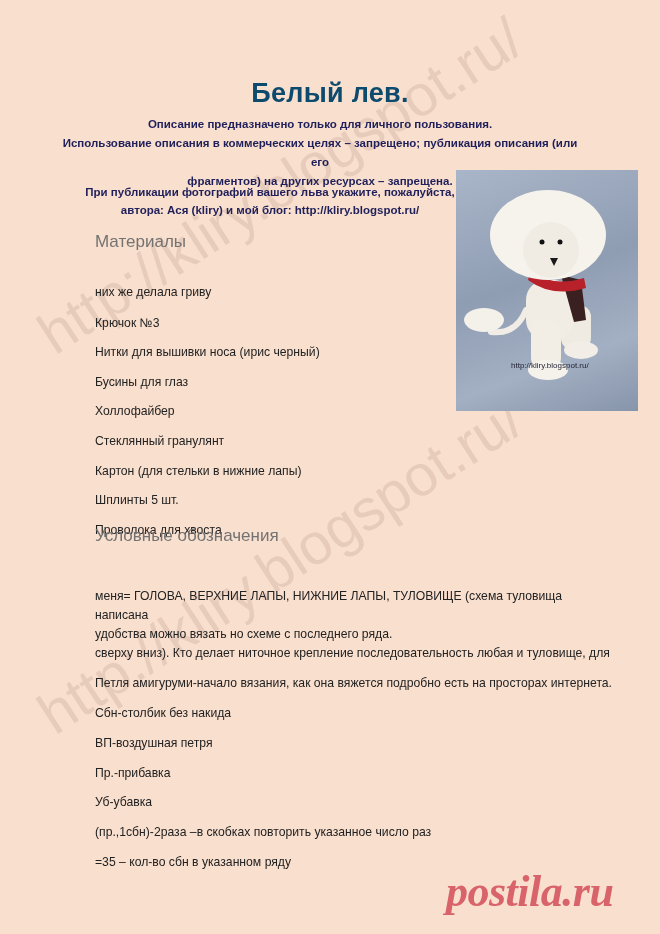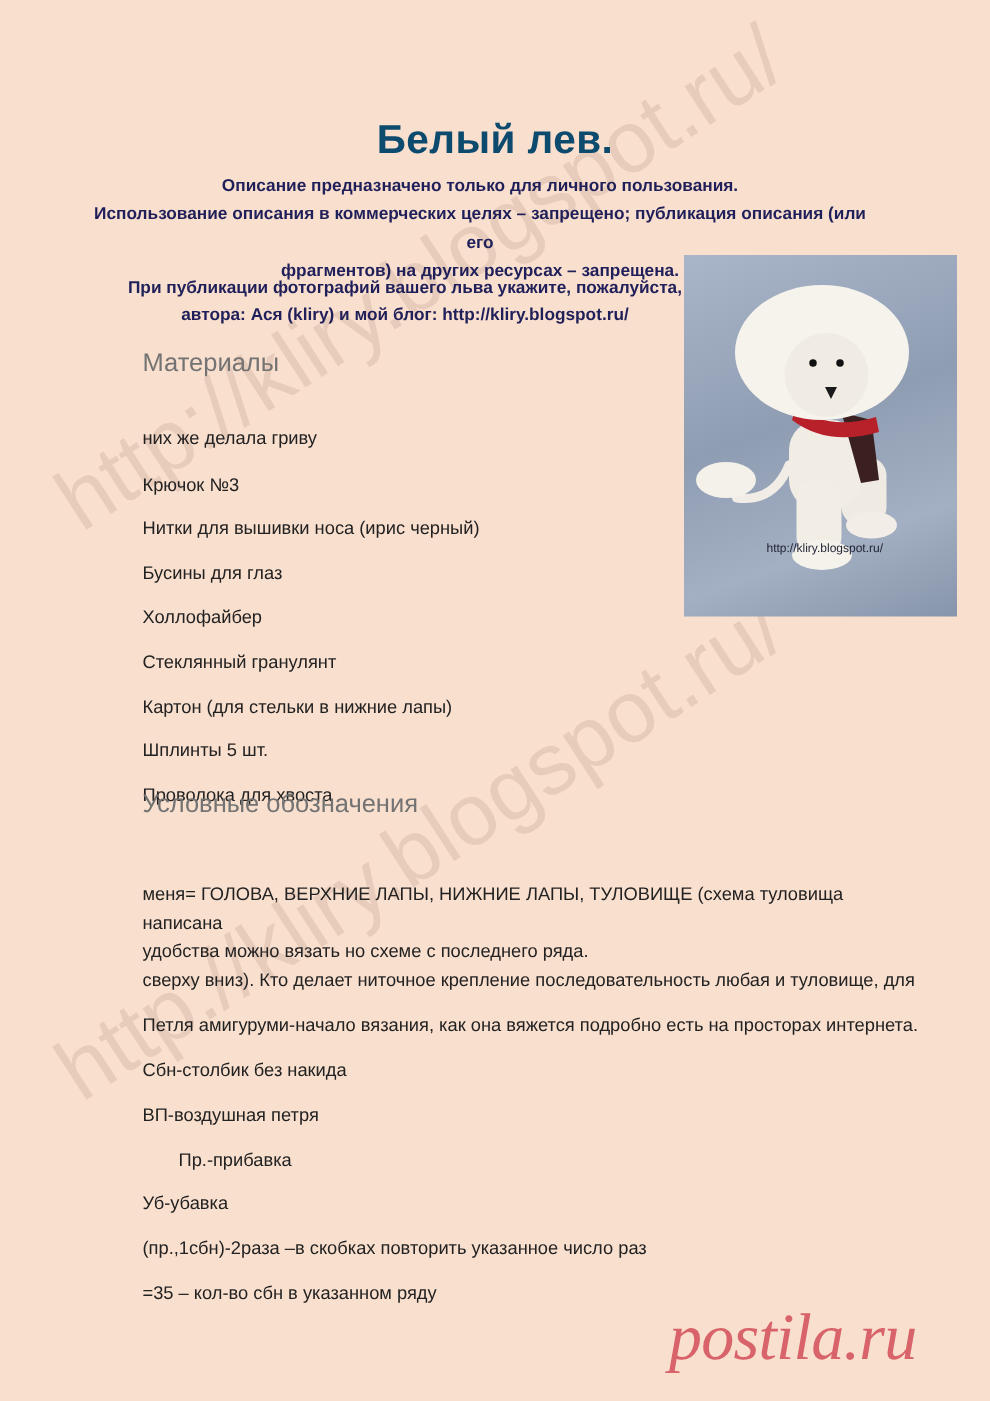--- a/index.html
+++ b/index.html
@@ -43,21 +43,21 @@
     position: absolute; left: 55px; top: 191px; font-size: 8px; color: #1d2030;
     font-family: "Liberation Sans", sans-serif;
   }
   .watermark {
     position: absolute; font-size: 58px; color: rgba(120, 80, 60, 0.13);
     font-family: "Liberation Sans", sans-serif; white-space: nowrap;
     transform-origin: left bottom; pointer-events: none;
   }
   .brand {
     position: absolute; left: 446px; top: 866px; font-size: 44px;
-    font-family: "Liberation Serif", serif; font-style: italic; font-weight: normal;
+    font-family: "Liberation Serif", serif; font-style: italic; font-weight: bold;
     color: #d9636a; letter-spacing: -0.5px; text-align: center;
   }
 </style>
 </head>
 <body>
 
 <div class="page">
 
   <div class="watermark" style="left:62px; top:300px; transform: rotate(-33deg);">http://kliry.blogspot.ru/</div>
   <div class="watermark" style="left:62px; top:680px; transform: rotate(-33deg);">http://kliry.blogspot.ru/</div>
@@ -117,19 +117,19 @@
 
   <div class="item para" style="top:587px;">
     <div>меня= ГОЛОВА, ВЕРХНИЕ ЛАПЫ, НИЖНИЕ ЛАПЫ, ТУЛОВИЩЕ (схема туловища написана</div>
     <div>удобства можно вязать но схеме с последнего ряда.</div>
     <div>сверху вниз). Кто делает ниточное крепление последовательность любая и туловище, для</div>
   </div>
 
   <div class="item" style="top:674px;">Петля амигуруми-начало вязания, как она вяжется подробно есть на просторах интернета.</div>
   <div class="item" style="top:704px;">Сбн-столбик без накида</div>
   <div class="item" style="top:734px;">ВП-воздушная петря</div>
-  <div class="item" style="top:764px;margin-left:24px;">Пр.-прибавка</div>
+  <div class="item" style="top:764px;">Пр.-прибавка</div>
   <div class="item" style="top:793px;">Уб-убавка</div>
   <div class="item" style="top:823px;">(пр.,1сбн)-2раза –в скобках повторить указанное число раз</div>
   <div class="item" style="top:853px;text-align:center;">=35 – кол-во сбн в указанном ряду</div>
 
   <div class="brand">postila.ru</div>
 </div>
 
 </body></html>

